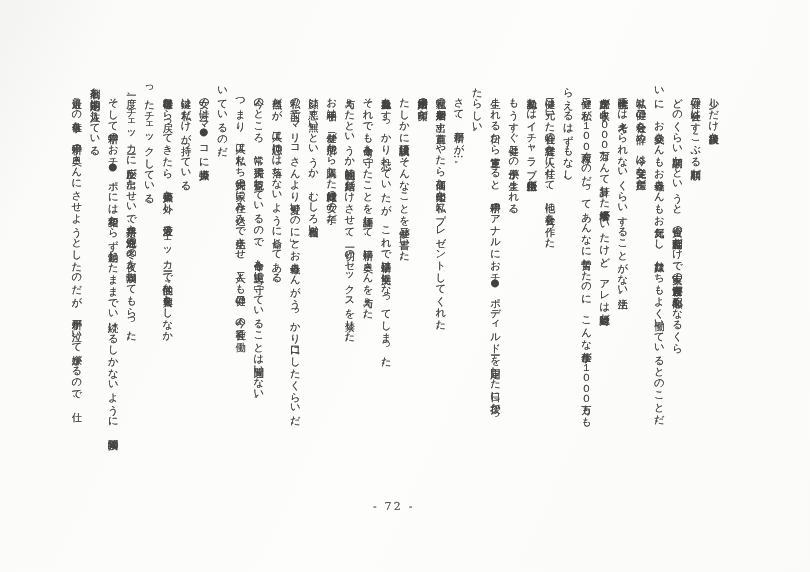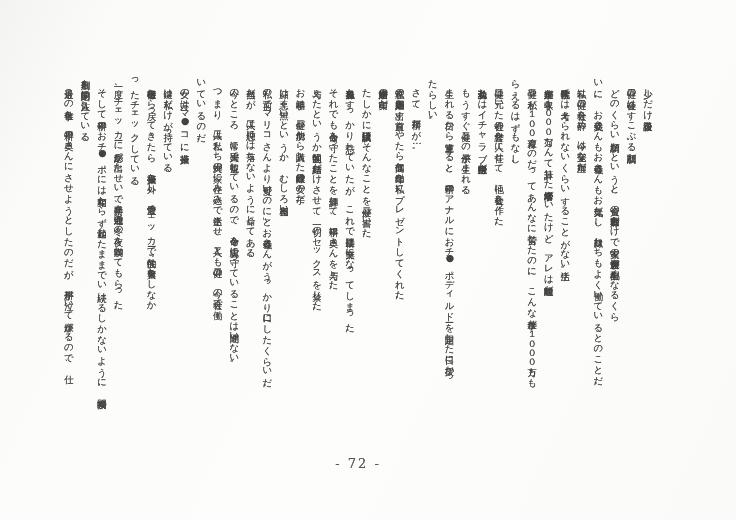--- a/index.html
+++ b/index.html
@@ -33,21 +33,21 @@
   .tline {
     white-space: nowrap;
     letter-spacing: 0;
   }
   .page-number {
     position: absolute;
     top: 456px;
     left: 0;
     width: 716px;
     text-align: center;
-    font-size: 13px;
+    font-size: 10px;
     letter-spacing: 2px;
     color: #575757;
     text-shadow: 0 0 0.4px rgba(80,80,80,0.7);
   }
 </style>
 </head>
 <body>
 
 <div class="sheet">
   <div class="text-block">

